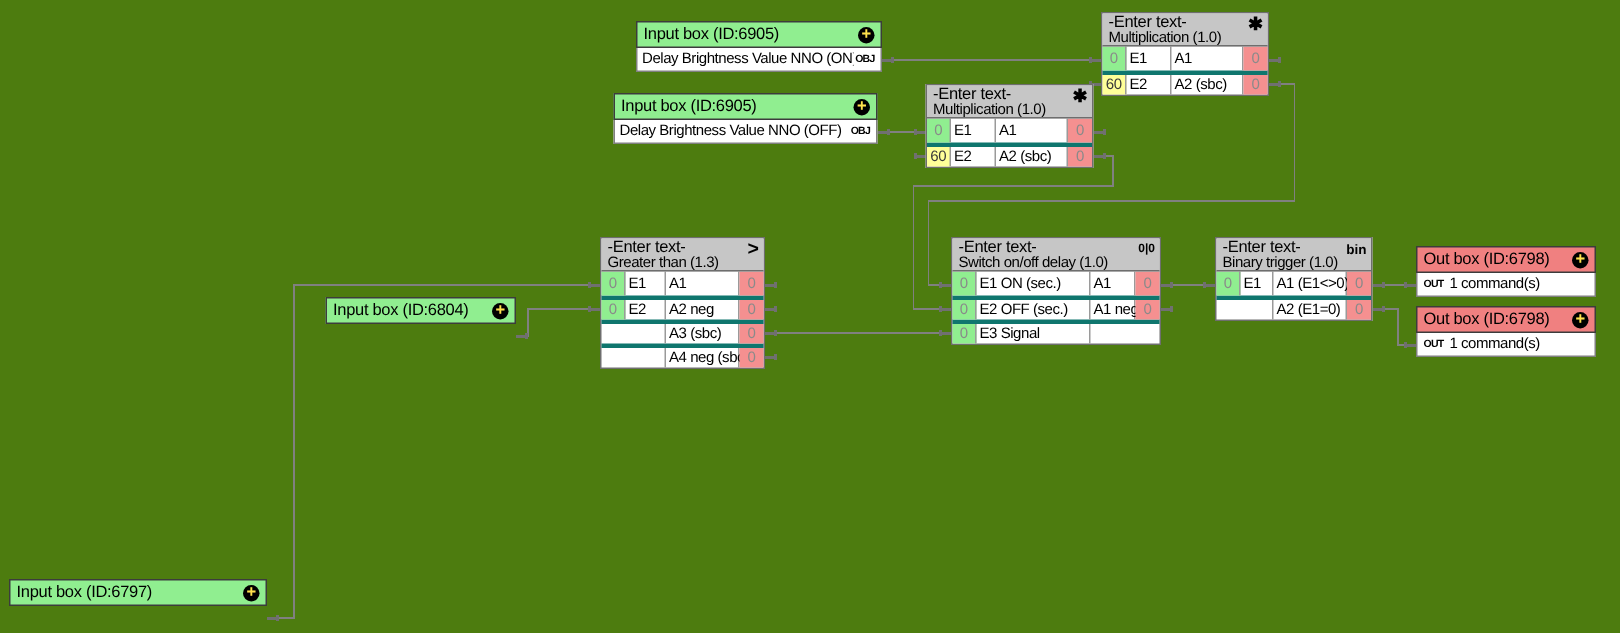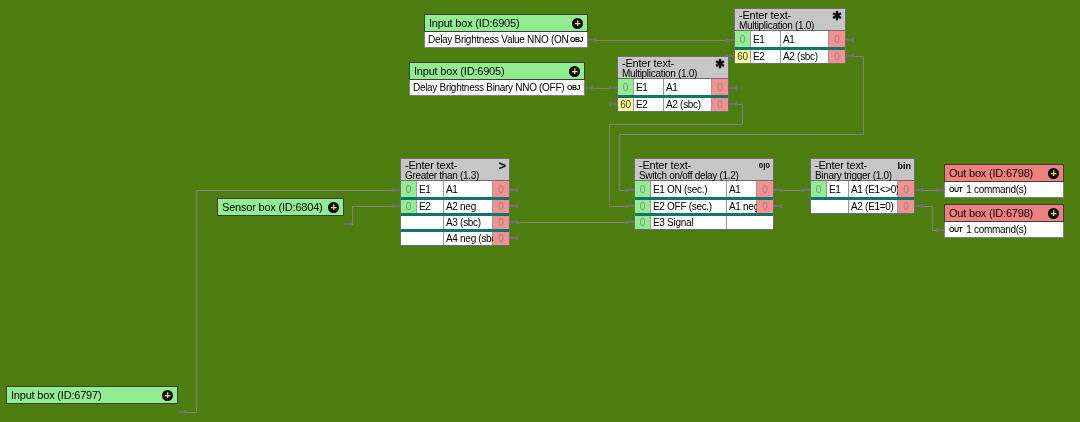--- a/index.html
+++ b/index.html
@@ -119,27 +119,27 @@
         </div>
       </div>
       <div class="block" style="left: 409px; top: 62px; width: 176px;">
         <div class="io-header" style="background: rgb(144, 238, 144);">
           <span>Input box (ID:6905)</span>
           <span class="circle-plus">
             <span style="color: rgb(255, 225, 77);">+</span>
           </span>
         </div>
         <div class="io-body">
-          <span class="txt">Delay Brightness Binary NNO (OFF)</span>
+          <span class="txt">Delay Brightness Value NNO (OFF)</span>
           <span class="tag">OBJ</span>
         </div>
       </div>
       <div class="block" style="left: 217px; top: 198px; width: 127px;">
         <div class="io-header" style="background: rgb(144, 238, 144);">
-          <span>Sensor box (ID:6804)</span>
+          <span>Input box (ID:6804)</span>
           <span class="circle-plus">
             <span style="color: rgb(255, 225, 77);">+</span>
           </span>
         </div>
       </div>
       <div class="block" style="left: 6px; top: 386px; width: 172px;">
         <div class="io-header" style="background: rgb(144, 238, 144);">
           <span>Input box (ID:6797)</span>
           <span class="circle-plus">
             <span style="color: rgb(255, 225, 77);">+</span>
@@ -233,21 +233,21 @@
         </div>
         <div class="frow">
           <div class="fcell sep" style="width: 43px;"></div>
           <div class="fcell sep" style="width: 49px;">A4 neg (sbc)</div>
           <div class="fcell pin" style="width: 16px; background: rgb(245, 144, 144); color: rgb(138, 138, 138);">0</div>
         </div>
       </div>
       <div class="block func" style="left: 634px; top: 158px; width: 140px;">
         <div class="func-header" style="background: rgb(198, 198, 198);">
           <div class="func-title">-Enter text-</div>
-          <div class="func-sub">Switch on/off delay (1.2)</div>
+          <div class="func-sub">Switch on/off delay (1.0)</div>
           <span class="func-icon" style="font-size: 8px;">0|0</span>
         </div>
         <div class="frow">
           <div class="fcell pin sep" style="width: 16px; background: rgb(144, 238, 144); color: rgb(138, 138, 138);">0</div>
           <div class="fcell sep" style="width: 76px;">E1 ON (sec.)</div>
           <div class="fcell sep" style="width: 30px;">A1</div>
           <div class="fcell pin" style="width: 16px; background: rgb(245, 144, 144); color: rgb(138, 138, 138);">0</div>
         </div>
         <div class="frow">
           <div class="fcell pin sep" style="width: 16px; background: rgb(144, 238, 144); color: rgb(138, 138, 138);">0</div>

